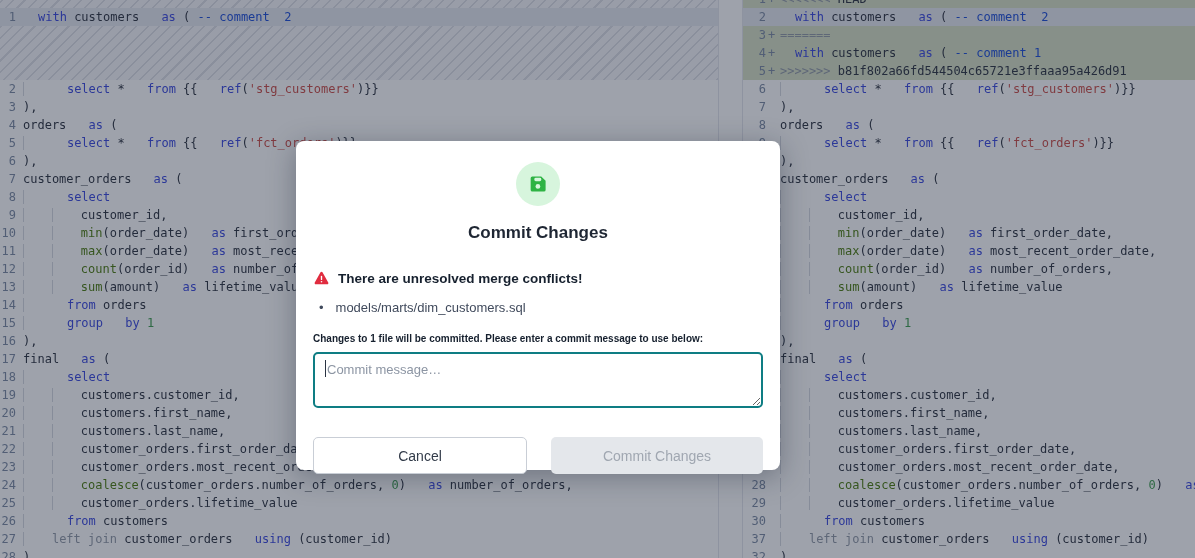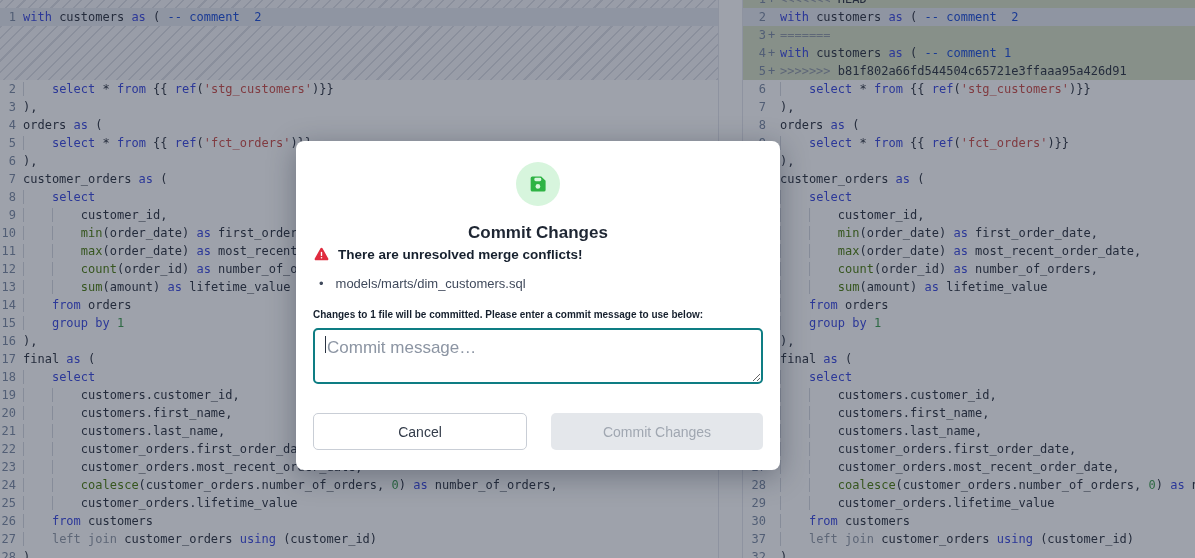--- a/index.html
+++ b/index.html
@@ -17,49 +17,49 @@
        font-family:"DejaVu Sans Mono", monospace;font-size:12px;color:#2e3440;}
   .row.filler{background:repeating-linear-gradient(135deg,#dcdee6 0 1.5px,#f7f7fa 1.5px 8px);}
   .row.bg-changed{background:#e6e8f0;}
   .row.bg-added{background:#d7e0c5;}
   .ln{flex:0 0 auto;text-align:right;color:#7c8ba3;user-select:none;}
   .pane-left .ln{width:16px;}
   .pane-right .ln{width:23px;}
   .mk{flex:0 0 14px;color:#7c8ba3;padding-left:2px;box-sizing:border-box;}
   .code{white-space:pre;overflow:hidden;}
   .pane-left .code{padding-left:7px;}
-  .tk-kw{color:#3b49df;}
+  .tk-kw{color:#3b49df;margin-left:15px;}
   .tk-fn{color:#4d7c0f;}
   .tk-str{color:#cc4f49;}
   .tk-com{color:#1d4ed8;}
   .tk-num{color:#3f9e4f;}
   .tk-gray{color:#9199a6;}
   .ind{background:linear-gradient(to right,#d6d9e0 0 1px,transparent 1px);}
 
   
   .backdrop{position:absolute;inset:0;background:rgba(25,33,55,0.42);z-index:5;}
 
   
   .modal{position:absolute;left:296px;top:141px;width:484px;height:329px;background:#fff;
          border-radius:8px;box-shadow:0 6px 28px rgba(20,28,45,.35);z-index:6;
          padding:0 17px;box-sizing:border-box;}
   .icon-wrap{display:flex;justify-content:center;margin-top:21px;}
   .icon-circle{width:44px;height:44px;border-radius:50%;background:#d7f5dd;
                display:flex;align-items:center;justify-content:center;}
   .modal-title{margin-top:17px;text-align:center;font-size:17px;font-weight:bold;color:#1e2633;}
-  .warn-row{margin-top:3px;display:flex;align-items:center;gap:8px;text-align:center;}
+  .warn-row{margin-top:27px;display:flex;align-items:center;gap:8px;text-align:center;}
   .warn-text{font-size:13.5px;font-weight:bold;color:#16202e;}
   .file-row{margin-top:13px;display:flex;align-items:center;gap:12px;padding-left:6px;
             font-size:13px;color:#404a5c;}
   .bullet{font-size:13px;color:#404a5c;}
   .instruction{margin-top:18px;font-size:10px;font-weight:bold;color:#16202e;}
   .ta-wrap{position:relative;margin-top:8px;}
   .ta-wrap textarea{width:100%;height:56px;box-sizing:border-box;border:2px solid #0e7d83;
         border-radius:5px;padding:8px 12px;font-family:"Liberation Sans",sans-serif;
-        font-size:17px;color:#2a3342;resize:both;outline:none;background:#fff;}
+        font-size:13px;color:#2a3342;resize:both;outline:none;background:#fff;}
   .ta-wrap textarea::placeholder{color:#8c95a3;}
   .caret{position:absolute;left:12px;top:8px;width:1px;height:17px;background:#2a3342;}
   .footer{margin-top:25px;display:flex;gap:24px;}
   .btn{flex:1;height:37px;border-radius:5px;font-family:"Liberation Sans",sans-serif;
        font-size:14px;display:flex;align-items:center;justify-content:center;cursor:pointer;
        box-sizing:border-box;}
   .btn-cancel{background:#fff;border:1px solid #c9ced6;color:#333c4a;}
   .btn-commit{background:#e4e7eb;border:none;color:#a0a7b1;cursor:default;}
 </style>
 </head>

